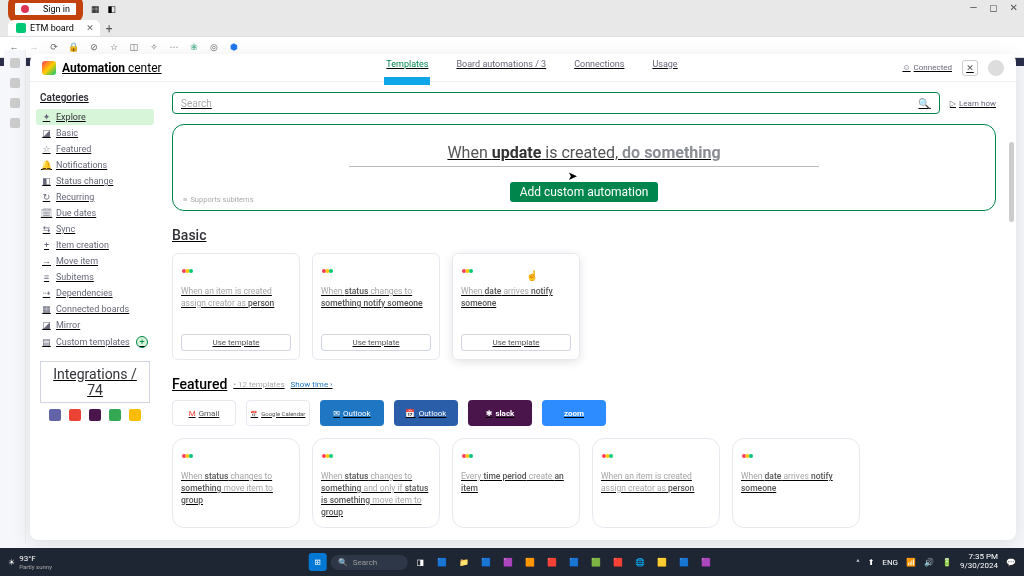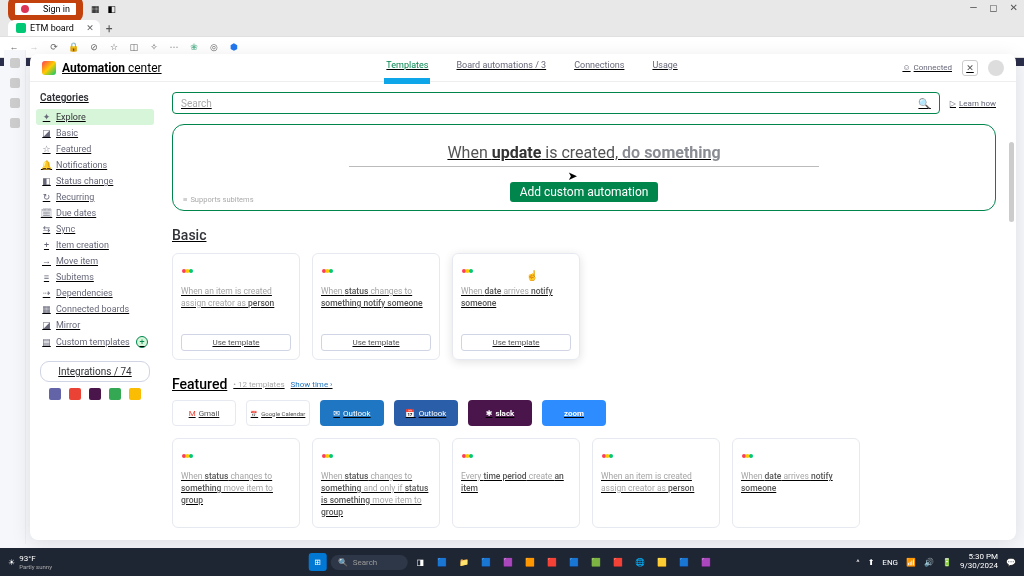--- a/index.html
+++ b/index.html
@@ -30,35 +30,35 @@
 .leftrail { width: 22px; background: #f6f7fb; border-right: 1px solid #eee; display:flex; flex-direction:column; align-items:center; gap:10px; padding-top:8px; }
 .leftrail .ic { width:10px; height:10px; background:#ccc; border-radius:2px; }
 
 .modal { flex: 1; background: #fff; border-radius: 8px; box-shadow: 0 4px 20px rgba(0,0,0,0.1); margin: 4px; display: flex; flex-direction: column; overflow: hidden; position: relative; text-decoration: underline; }
 
 .modal-header { height: 28px; display: flex; align-items: center; padding: 0 12px; border-bottom: 1px solid #eee; }
 .modal-header .logo { display: flex; align-items: center; gap: 6px; font-size: 12px; }
 .modal-header .logo .lg { width: 14px; height: 14px; background: linear-gradient(135deg,#ff3d57,#ffcb00 50%,#00c875); border-radius: 3px; }
 .modal-header .tabs { display: flex; gap: 24px; margin: 0 auto; font-size: 9px; color: #676879; }
 .modal-header .tabs .tb { padding: 8px 2px; cursor: pointer; }
-.modal-header .tabs .tb.active { color: #00854d; border-bottom: 6px solid #0ea5e9; }
+.modal-header .tabs .tb.active { color: #00854d; border-bottom: 8px solid #0ea5e9; }
 .modal-header .right { display: flex; align-items: center; gap: 10px; }
 .modal-header .feedback { font-size: 8px; color: #676879; display:flex; gap:3px; align-items:center; }
 .modal-header .close { width: 16px; height: 16px; border: 1px solid #ccc; border-radius: 3px; display:flex;align-items:center;justify-content:center;font-size:9px;color:#555; }
 
 .modal-body { flex: 1; display: flex; overflow: hidden; }
 
 
 .sidebar { width: 130px; padding: 8px 6px; font-size: 9px; color: #323338; overflow-y: auto; }
 .sidebar .title { font-weight: 600; font-size: 10px; margin: 2px 4px 6px; }
 .cat-item { display: flex; align-items: center; gap: 5px; padding: 3px 6px; border-radius: 3px; cursor: pointer; color: #676879;}
 .cat-item.active { background: #d6f5d9; color: #323338; }
 .cat-item .ci { width: 9px; height: 9px; display:inline-flex; align-items:center; justify-content:center; color:#676879; font-size:9px; }
 .cat-item .plus-badge { margin-left: auto; width: 12px; height: 12px; border: 1px solid #00854d; color: #00854d; border-radius: 50%; display:flex;align-items:center;justify-content:center;font-size:9px;background:#d6f5d9; }
-.integrations-btn { margin: 10px 4px 6px; border: 1px solid #d0d4e4; border-radius: 9px; padding: 4px; text-align: center; font-size: 10px; background:#fff; }
+.integrations-btn { margin: 10px 4px 6px; border: 1px solid #d0d4e4; border-radius: 0; padding: 4px; text-align: center; font-size: 14px; background:#fff; }
 .int-icons { display: flex; justify-content: center; gap: 8px; margin-top: 4px; }
 .int-icons span { width:12px; height:12px; border-radius:2px; }
 
 
 .content { flex: 1; padding: 10px 20px 10px 12px; overflow-y: auto; position: relative; }
 .search-row { display: flex; gap: 10px; align-items: center; margin-bottom: 10px; }
 .search-box { flex: 1; border: 1px solid #00854d; border-radius: 4px; height: 22px; display: flex; align-items: center; padding: 0 8px; font-size: 10px; color: #aaa; justify-content: space-between; }
 .learn { font-size: 8px; color: #676879; display:flex; align-items:center; gap:3px; }
 
 .hero { border: 1px solid #00854d; border-radius: 12px; padding: 18px 20px 8px; margin-bottom: 16px; position: relative; }
@@ -87,21 +87,21 @@
 .featured-head .sub { font-size: 8px; color: #aaa; }
 .featured-head .more { font-size: 8px; color: #1f76c2; }
 .app-row { display: flex; gap: 10px; margin-bottom: 12px; }
 .app { width: 64px; height: 26px; border-radius: 4px; display: flex; align-items: center; justify-content: center; font-size: 8px; gap: 3px; }
 .app.white { background: #fff; border: 1px solid #e6e9ef; color:#555; }
 .app.blue { background: #1f76c2; color: #fff; }
 .app.blue2 { background: #2a5ea8; color: #fff; }
 .app.purple { background: #4a154b; color: #fff; }
 .app.teal { background: #2d8cff; color: #fff; }
 
-.card2 { width: 128px; border: 1px solid #e6e9ef; border-radius: 6px; padding: 10px 8px 8px; font-size: 8.5px; color: #a5a5a5; }
+.card2 { width: 128px; border: 1px solid #e6e9ef; border-radius: 12px; padding: 10px 8px 8px; font-size: 8.5px; color: #a5a5a5; }
 .card2 .ico { width: 12px; height: 12px; margin-bottom: 10px; }
 .card2 .txt { line-height: 1.4; }
 .card2 .txt b { color: #555; font-weight: 500; }
 
 .scrollbar { position: absolute; right: 2px; top: 60px; width: 5px; height: 80px; background: #ccc; border-radius: 3px; }
 
 
 .taskbar { position: absolute; bottom: 0; left: 0; right: 0; height: 28px; background: #1f2633; display: flex; align-items: center; padding: 0 8px; color: #fff; font-size: 8px; }
 .taskbar .weather { display: flex; align-items: center; gap: 4px; }
 .taskbar .center { position:absolute; left:50%; transform:translateX(-50%); display: flex; align-items: center; gap: 4px; }
@@ -429,18 +429,18 @@
     <div class="tb-ic">🟪</div>
   </div>
   <div class="right">
     <span>^</span>
     <span>⬆</span>
     <span>ENG</span>
     <span>📶</span>
     <span>🔊</span>
     <span>🔋</span>
     <div style="text-align:right;line-height:1.1">
-        <div>5:30 PM</div>
+        <div>7:35 PM</div>
         <div>9/30/2024</div>
       </div>
     <span>💬</span>
   </div>
 </div>
 
 </body></html>

